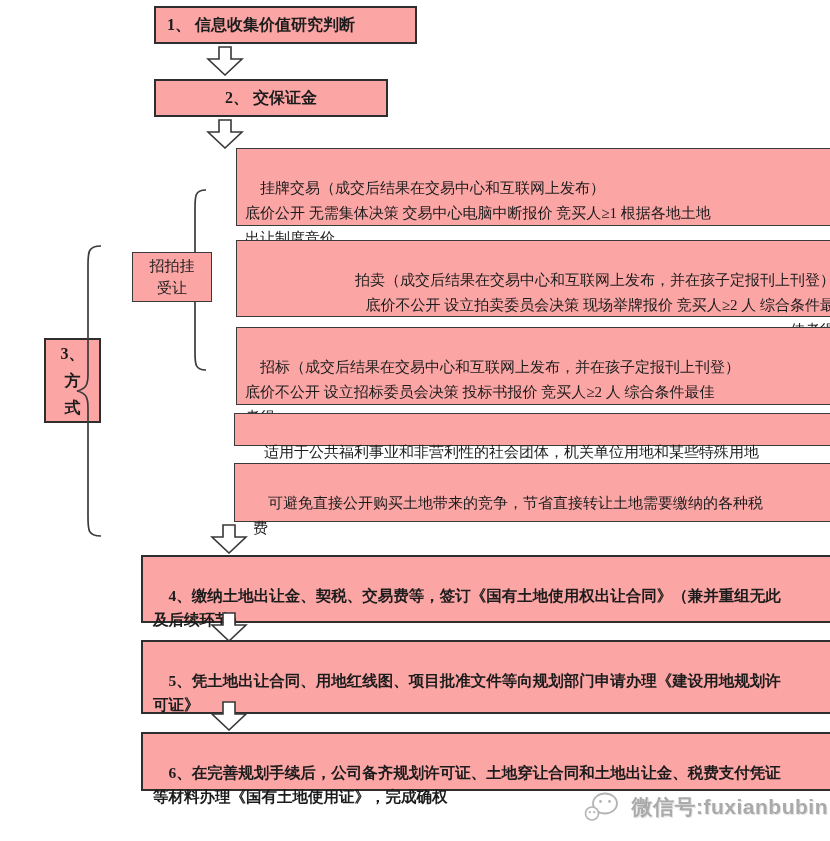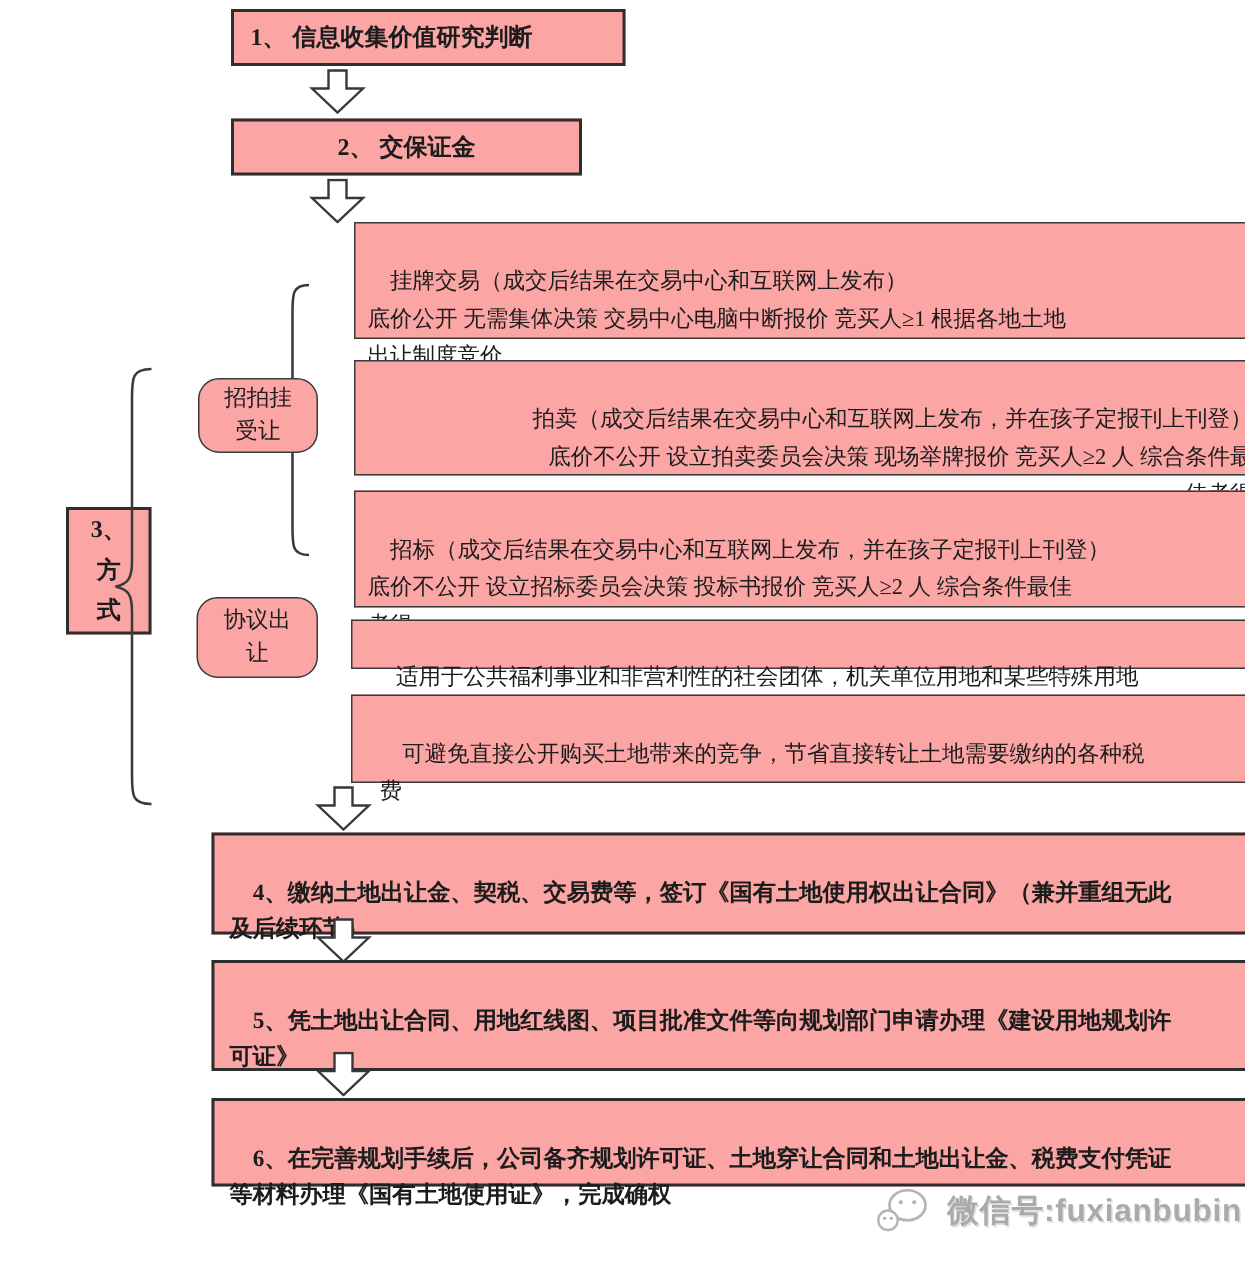--- a/index.html
+++ b/index.html
@@ -8,21 +8,21 @@
   .box{position:absolute;box-sizing:border-box;background:#fca5a5;margin-left:29px;}
   .bold-box{border:2px solid #2e2e2e;font-weight:bold;}
   .thin-box{border:1.5px solid #3a3a3a;}
   .flex-c{display:flex;align-items:center;justify-content:center;text-align:center;}
   .flex-l{display:flex;align-items:center;justify-content:flex-start;}
   .pre{white-space:pre-line;}
   .step-top{font-size:16px;}
   .step-wide{font-size:15.5px;font-weight:bold;border:2px solid #2e2e2e;
              padding:3px 10px;line-height:24px;white-space:pre-wrap;}
   .detail{font-size:15px;line-height:25px;padding:2px 8px;white-space:pre-wrap;}
-  .method{font-size:15px;line-height:22px;border-radius:14px;}
+  .method{font-size:15px;line-height:22px;}
   .svg-overlay{position:absolute;left:0;top:0;pointer-events:none;}
   .arrow{position:absolute;}
   .watermark{position:absolute;display:flex;align-items:center;gap:12px;
              top:791px;right:2px;}
   .watermark-text{font-size:21px;font-weight:bold;color:#aaaaaa;
                   text-shadow:1px 1px 0 #e3e3e3;letter-spacing:0.5px;
                   font-family:"Liberation Sans","DejaVu Sans",sans-serif;}
 </style>
 </head>
 <body>
@@ -72,24 +72,20 @@
 底价不公开 设立拍卖委员会决策 现场举牌报价 竞买人≥2 人 综合条件最
 佳者得</span>
   </div>
 
   <div class="box thin-box detail" style="left:207px;top:327px;width:608px;height:78px;">
     <span>招标（成交后结果在交易中心和互联网上发布，并在孩子定报刊上刊登）
 底价不公开 设立招标委员会决策 投标书报价 竞买人≥2 人 综合条件最佳
 者得</span>
   </div>
 
-  <div class="box thin-box method flex-c pre" style="left:102px;top:398px;width:81px;height:54px;">
-    <span>协议出
-让</span>
-  </div>
 
   <div class="box thin-box detail" style="left:205px;top:413px;width:611px;height:33px;padding-left:14px;line-height:24px;">
     <span>适用于公共福利事业和非营利性的社会团体，机关单位用地和某些特殊用地</span>
   </div>
 
 
   <div class="box thin-box detail" style="left:205px;top:463px;width:611px;height:59px;padding-left:18px;">
     <span>可避免直接公开购买土地带来的竞争，节省直接转让土地需要缴纳的各种税
 费</span>
   </div>

